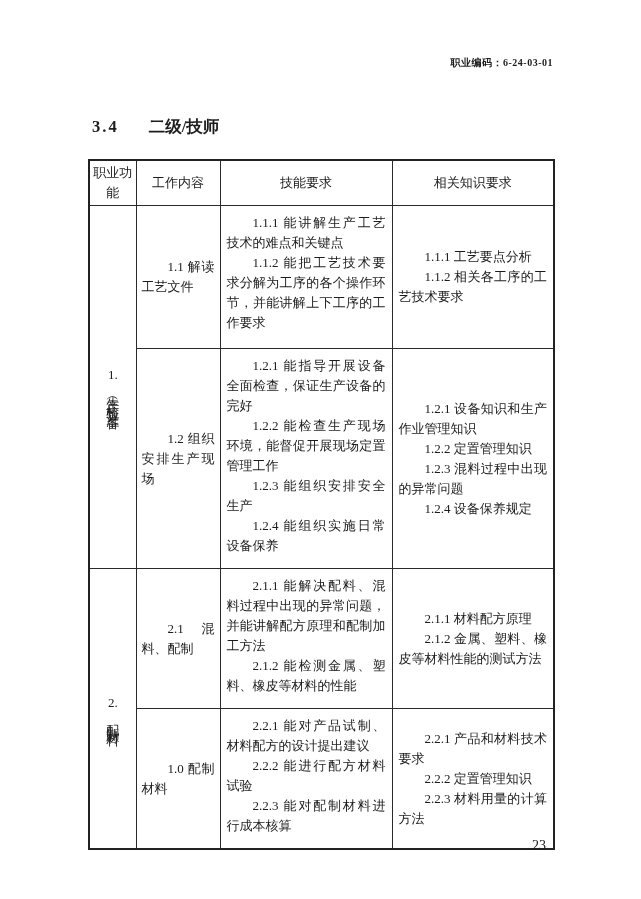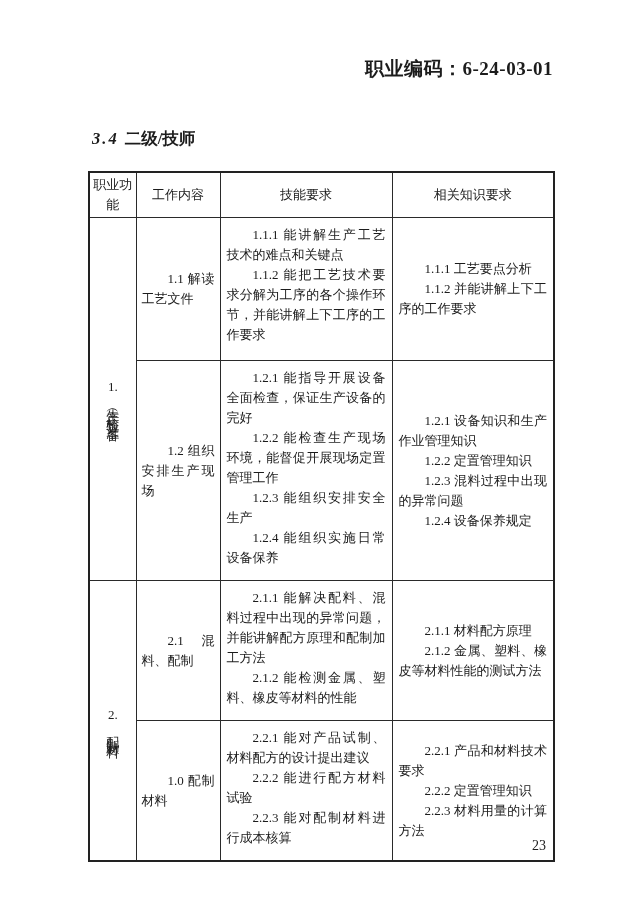--- a/index.html
+++ b/index.html
@@ -12,31 +12,31 @@
     height: 899px;
     margin: 0 auto;
     background: #ffffff;
     color: #1c1c1c;
     overflow: hidden;
   }
 
   .header-code {
     margin: 56px 88px 0 0;
     text-align: right;
-    font-size: 19px;
+    font-size: 10px;
     font-weight: bold;
     letter-spacing: 0.5px;
   }
 
   .section-title {
     margin: 46px 0 0 92px;
     font-size: 16.5px;
     font-weight: bold;
   }
-  .section-title .num { margin-right: 6px; letter-spacing: 2px; font-style: italic; }
+  .section-title .num { margin-right: 30px; letter-spacing: 2px; }
 
   table.std-table {
     margin: 21px 0 12px 88px;
     width: 465px;
     border-collapse: collapse;
     table-layout: fixed;
     font-size: 13px;
     line-height: 20px;
   }
   table.std-table, table.std-table td, table.std-table th {
@@ -131,21 +131,21 @@
       </td>
       <td class="work-cell">
         <p>1.1 解读工艺文件</p>
       </td>
       <td class="skill-cell">
         <p>1.1.1 能讲解生产工艺技术的难点和关键点</p>
         <p>1.1.2 能把工艺技术要求分解为工序的各个操作环节，并能讲解上下工序的工作要求</p>
       </td>
       <td class="knowledge-cell">
         <p>1.1.1 工艺要点分析</p>
-        <p>1.1.2 并能讲解上下工序的工作要求</p>
+        <p>1.1.2 相关各工序的工艺技术要求</p>
       </td>
     </tr>
 
     <tr style="height:200px">
       <td class="work-cell">
         <p>1.2 组织安排生产现场</p>
       </td>
       <td class="skill-cell">
         <p>1.2.1 能指导开展设备全面检查，保证生产设备的完好</p>
         <p>1.2.2 能检查生产现场环境，能督促开展现场定置管理工作</p>

